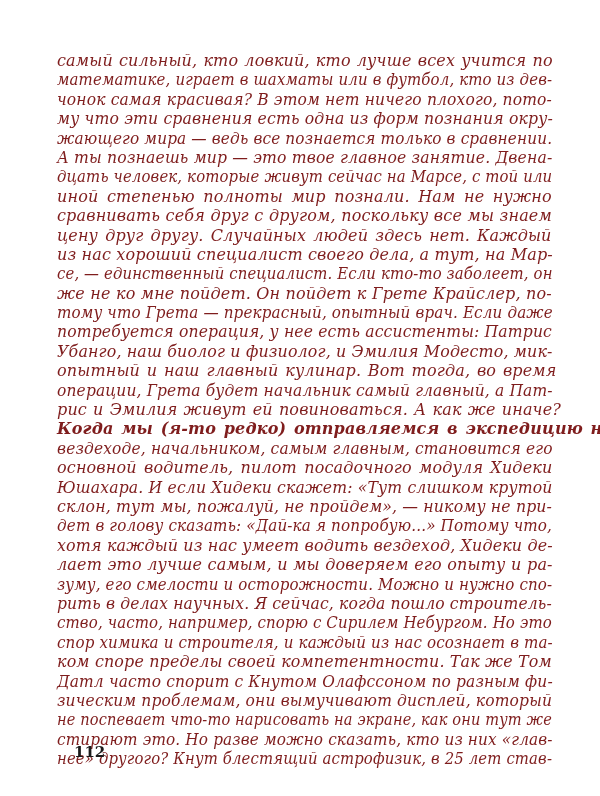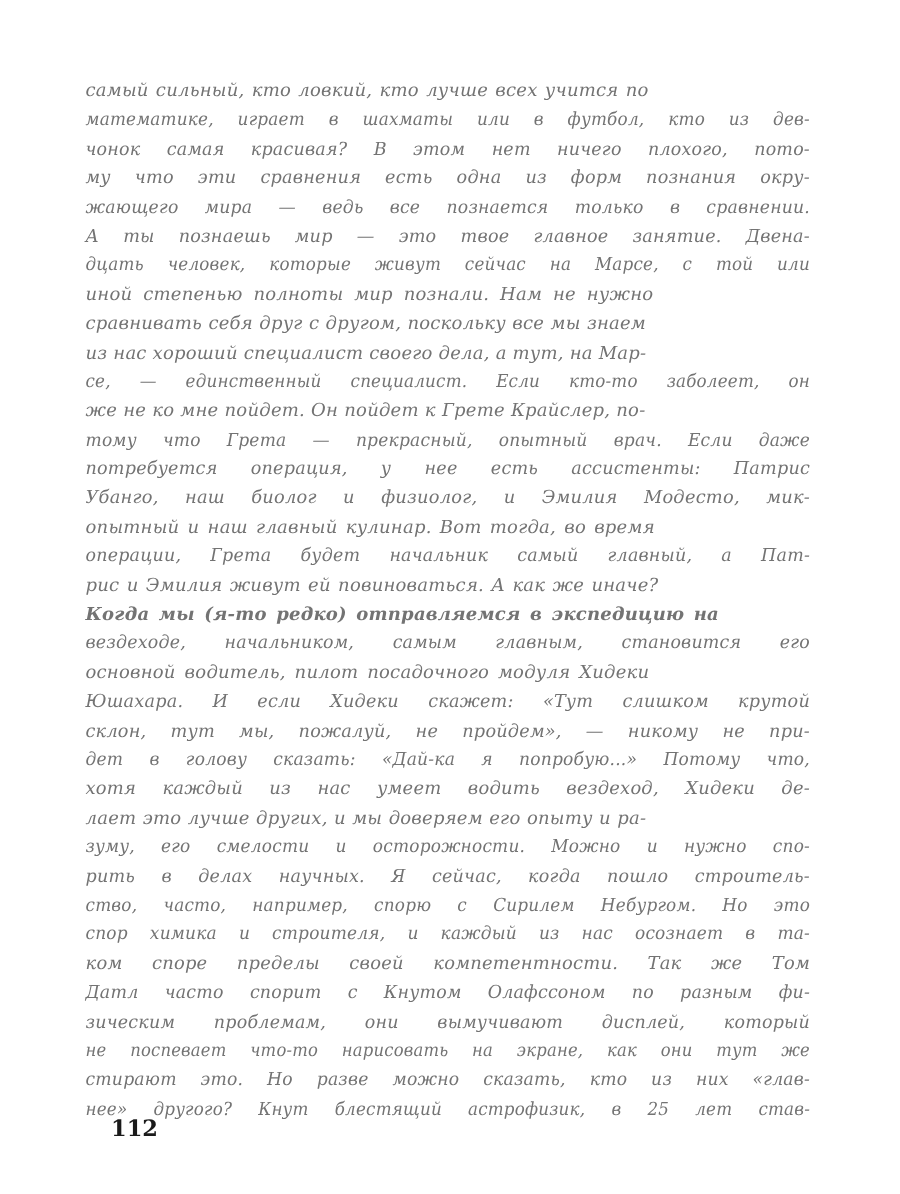--- a/index.html
+++ b/index.html
@@ -1,23 +1,23 @@
 <!DOCTYPE html>
 <html><head>
   <meta charset="utf-8">
   <style>
     html, body { margin: 0; padding: 0; background: #ffffff; }
     body { width: 600px; height: 796px; position: relative; overflow: hidden; }
     .page {
       position: absolute; left: 57px; top: 51px; width: 483px;
       font-family: "DejaVu Serif", "Liberation Serif", serif;
       font-style: italic;
-      font-size: 12px;
+      font-size: 16px;
       line-height: 19.4px;
-      color: #737373;
+      color: #7f1d1d;
     }
     .line {
       display: block; white-space: nowrap;
       text-align: justify; text-align-last: justify;
       height: 19.4px;
       letter-spacing: 0.15px;
     }
     .line.last { text-align-last: justify; }
     .pagenum {
       position: absolute; left: 57px; top: 743px;
@@ -31,37 +31,38 @@
 <div class="page">
   <span class="line" style="display: block; width: 483px; word-spacing: 0.875px; text-align: left; text-align-last: left;">самый сильный, кто ловкий, кто лучше всех учится по</span>
   <span class="line" style="display: block; width: 517px; transform-origin: left top; transform: scaleX(0.934236);">математике, играет в шахматы или в футбол, кто из дев-</span>
   <span class="line" style="display: block; width: 498px; transform-origin: left top; transform: scaleX(0.96988);">чонок самая красивая? В этом нет ничего плохого, пото-</span>
   <span class="line" style="display: block; width: 493px; transform-origin: left top; transform: scaleX(0.979716);">му что эти сравнения есть одна из форм познания окру-</span>
   <span class="line" style="display: block; width: 505px; transform-origin: left top; transform: scaleX(0.956436);">жающего мира — ведь все познается только в сравнении.</span>
   <span class="line" style="display: block; width: 494px; transform-origin: left top; transform: scaleX(0.977733);">А ты познаешь мир — это твое главное занятие. Двена-</span>
   <span class="line" style="display: block; width: 519px; transform-origin: left top; transform: scaleX(0.930636);">дцать человек, которые живут сейчас на Марсе, с той или</span>
   <span class="line" style="display: block; width: 483px; word-spacing: 3.28571px; text-align: left; text-align-last: left;">иной степенью полноты мир познали. Нам не нужно</span>
   <span class="line" style="display: block; width: 483px; word-spacing: 0.25px; text-align: left; text-align-last: left;">сравнивать себя друг с другом, поскольку все мы знаем</span>
+  <span class="line" style="display: block; width: 483px; word-spacing: 1.85714px; text-align: left; text-align-last: left;">цену друг другу. Случайных людей здесь нет. Каждый</span>
   <span class="line" style="display: block; width: 483px; word-spacing: 0px; text-align: left; text-align-last: left;">из нас хороший специалист своего дела, а тут, на Мар-</span>
   <span class="line" style="display: block; width: 520px; transform-origin: left top; transform: scaleX(0.928846);">се, — единственный специалист. Если кто-то заболеет, он</span>
   <span class="line" style="display: block; width: 483px; word-spacing: 0.1px; text-align: left; text-align-last: left;">же не ко мне пойдет. Он пойдет к Грете Крайслер, по-</span>
   <span class="line" style="display: block; width: 510px; transform-origin: left top; transform: scaleX(0.947059);">тому что Грета — прекрасный, опытный врач. Если даже</span>
   <span class="line" style="display: block; width: 495px; transform-origin: left top; transform: scaleX(0.975758);">потребуется операция, у нее есть ассистенты: Патрис</span>
   <span class="line" style="display: block; width: 488px; transform-origin: left top; transform: scaleX(0.989754);">Убанго, наш биолог и физиолог, и Эмилия Модесто, мик-</span>
   <span class="line" style="display: block; width: 483px; word-spacing: 1.5px; text-align: left; text-align-last: left;">опытный и наш главный кулинар. Вот тогда, во время</span>
   <span class="line" style="display: block; width: 499px; transform-origin: left top; transform: scaleX(0.967936);">операции, Грета будет начальник самый главный, а Пат-</span>
   <span class="line" style="display: block; width: 483px; word-spacing: 0.888889px; text-align: left; text-align-last: left;">рис и Эмилия живут ей повиноваться. А как же иначе?</span>
   <span class="line" style="display: block; width: 483px; word-spacing: 2px; text-align: left; text-align-last: left; font-weight: bold;">Когда мы (я-то редко) отправляемся в экспедицию на</span>
   <span class="line" style="display: block; width: 500px; transform-origin: left top; transform: scaleX(0.966);">вездеходе, начальником, самым главным, становится его</span>
   <span class="line" style="display: block; width: 483px; word-spacing: 2px; text-align: center; text-align-last: left;">основной водитель, пилот посадочного модуля Хидеки</span>
   <span class="line" style="display: block; width: 494px; transform-origin: left top; transform: scaleX(0.977733);">Юшахара. И если Хидеки скажет: «Тут слишком крутой</span>
   <span class="line" style="display: block; width: 492px; transform-origin: left top; transform: scaleX(0.981707);">склон, тут мы, пожалуй, не пройдем», — никому не при-</span>
   <span class="line" style="display: block; width: 509px; transform-origin: left top; transform: scaleX(0.948919);">дет в голову сказать: «Дай-ка я попробую...» Потому что,</span>
   <span class="line" style="display: block; width: 486px; transform-origin: left top; transform: scaleX(0.993827);">хотя каждый из нас умеет водить вездеход, Хидеки де-</span>
-  <span class="line" style="display: block; width: 483px; word-spacing: 0.3px; text-align: left; text-align-last: left;">лает это лучше других, и мы доверяем его опыту и ра-</span>
+  <span class="line" style="display: block; width: 483px; word-spacing: 0.3px; text-align: left; text-align-last: left;">лает это лучше самым, и мы доверяем его опыту и ра-</span>
   <span class="line" style="display: block; width: 513px; transform-origin: left top; transform: scaleX(0.94152);">зуму, его смелости и осторожности. Можно и нужно спо-</span>
   <span class="line" style="display: block; width: 496px; transform-origin: left top; transform: scaleX(0.97379);">рить в делах научных. Я сейчас, когда пошло строитель-</span>
   <span class="line" style="display: block; width: 516px; transform-origin: left top; transform: scaleX(0.936047);">ство, часто, например, спорю с Сирилем Небургом. Но это</span>
   <span class="line" style="display: block; width: 512px; transform-origin: left top; transform: scaleX(0.943359);">спор химика и строителя, и каждый из нас осознает в та-</span>
   <span class="line" style="display: block; width: 486px; transform-origin: left top; transform: scaleX(0.993827);">ком споре пределы своей компетентности. Так же Том</span>
   <span class="line" style="display: block; width: 500px; transform-origin: left top; transform: scaleX(0.966);">Датл часто спорит с Кнутом Олафссоном по разным фи-</span>
   <span class="line" style="display: block; width: 498px; transform-origin: left top; transform: scaleX(0.96988);">зическим проблемам, они вымучивают дисплей, который</span>
   <span class="line" style="display: block; width: 530px; transform-origin: left top; transform: scaleX(0.911321);">не поспевает что-то нарисовать на экране, как они тут же</span>
   <span class="line" style="display: block; width: 506px; transform-origin: left top; transform: scaleX(0.954545);">стирают это. Но разве можно сказать, кто из них «глав-</span>
   <span class="line last" style="display: block; width: 520px; transform-origin: left top; transform: scaleX(0.928846);">нее» другого? Кнут блестящий астрофизик, в 25 лет став-</span>

